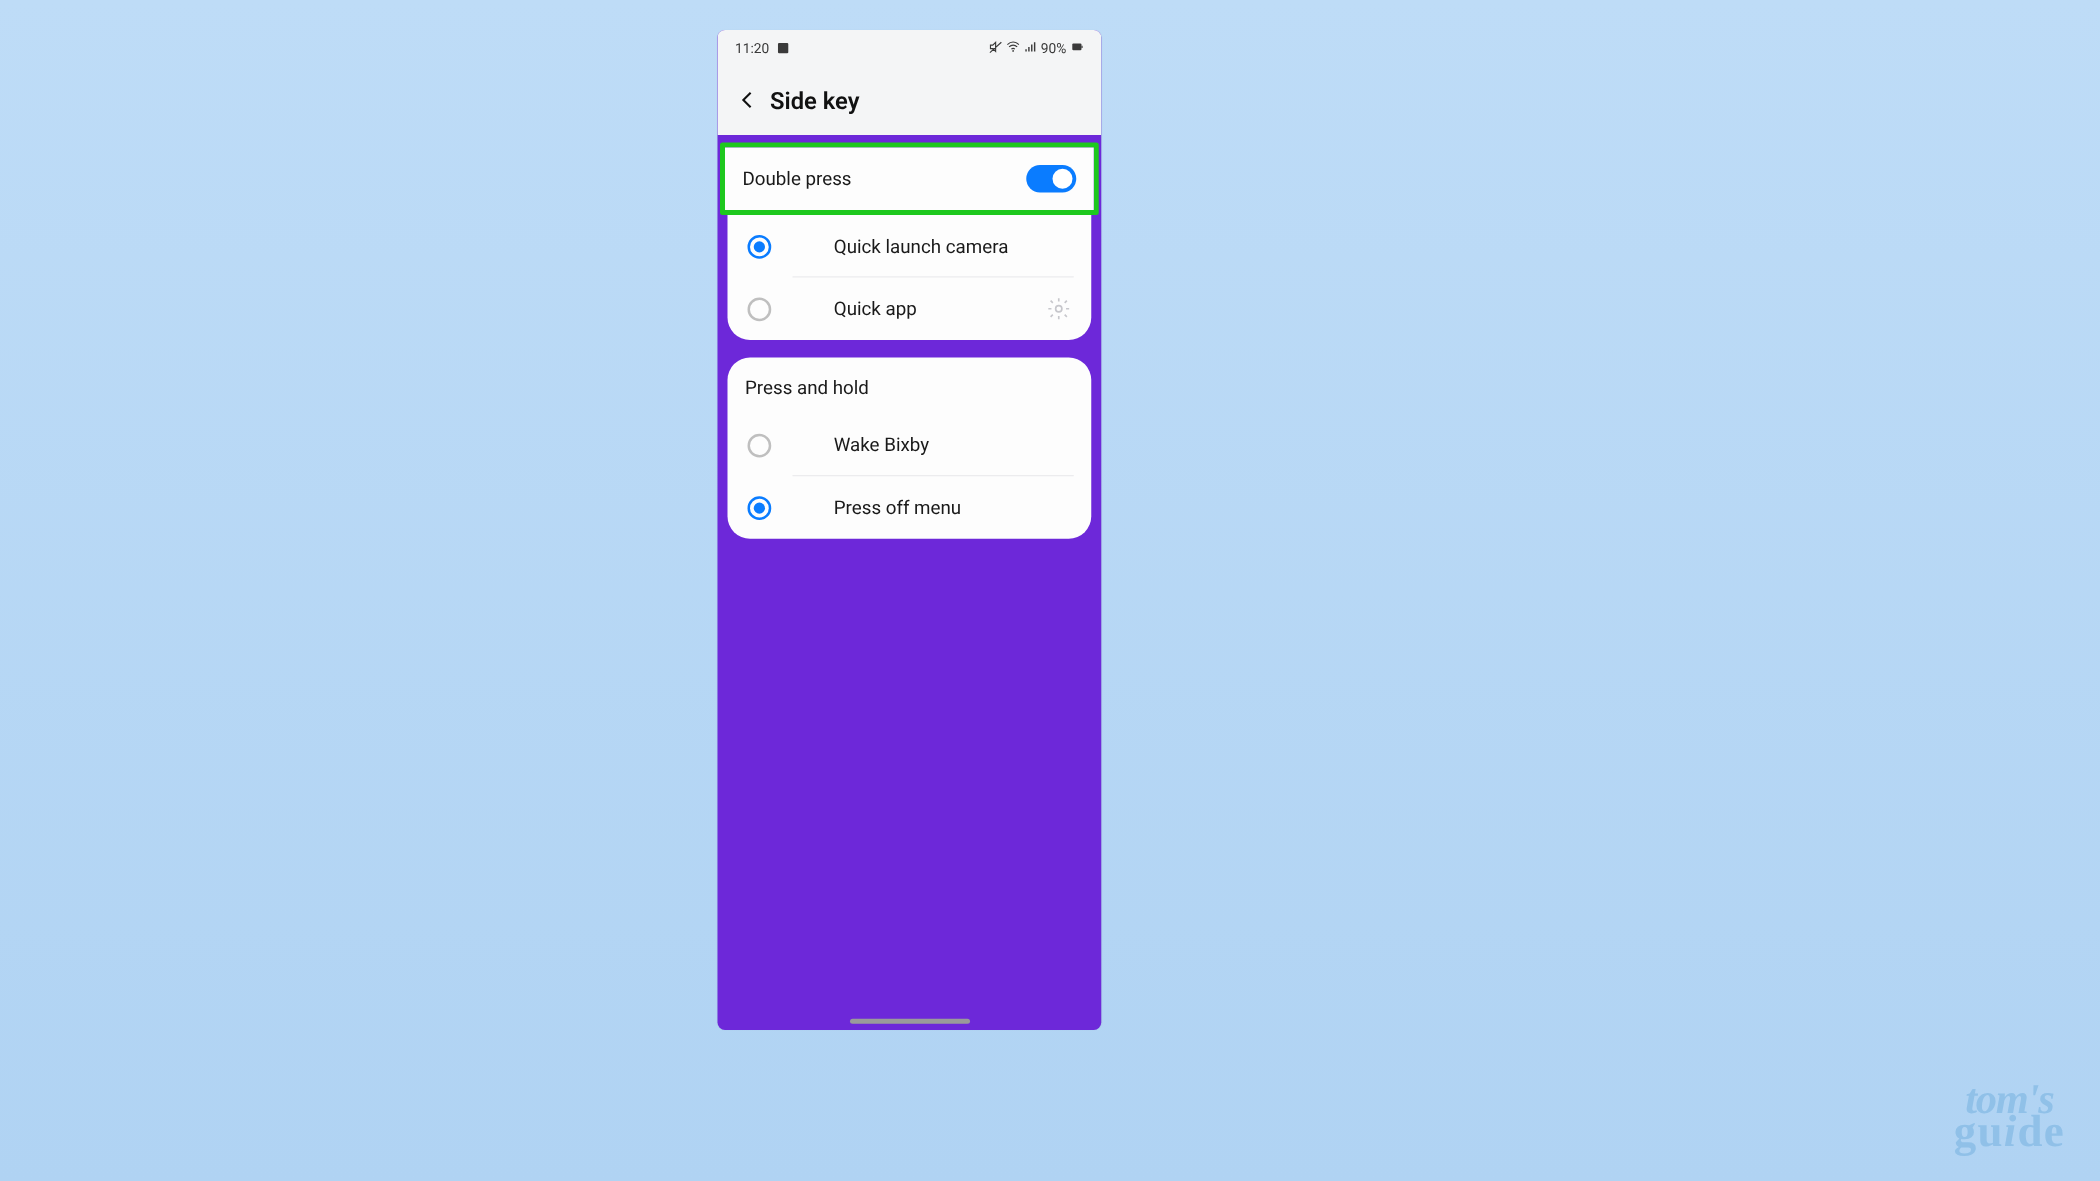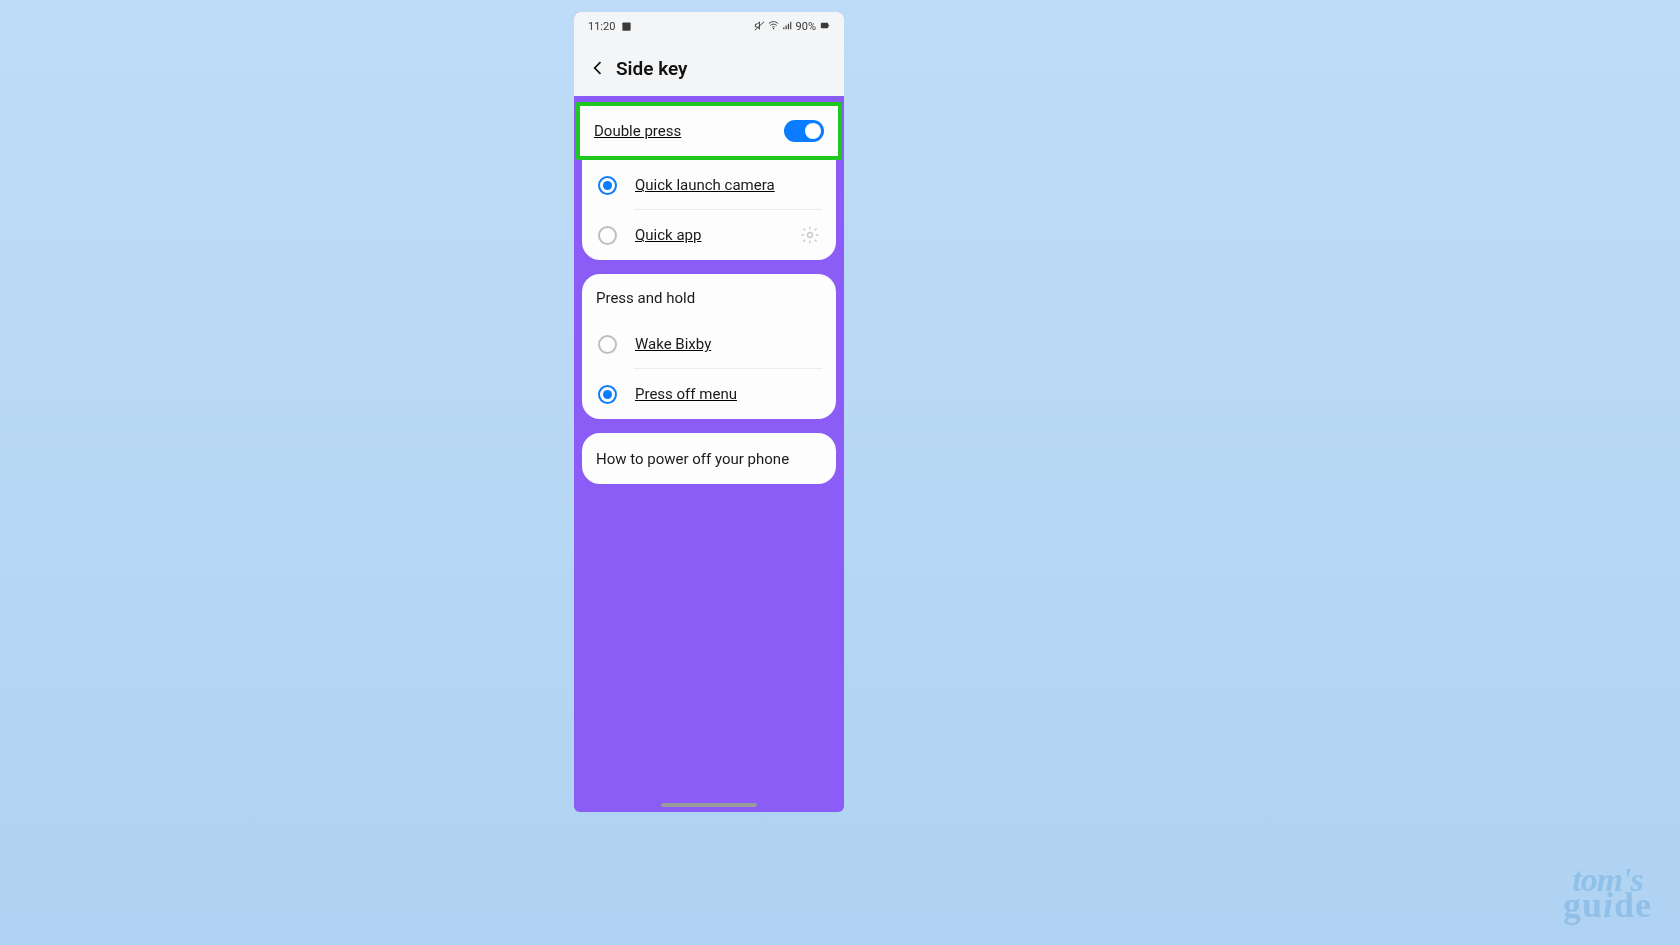--- a/index.html
+++ b/index.html
@@ -5,24 +5,24 @@
   * { margin: 0; padding: 0; box-sizing: border-box; }
   html, body { width: 1680px; height: 945px; overflow: hidden; }
   body {
     font-family: -apple-system, BlinkMacSystemFont, "Segoe UI", Roboto, Arial, sans-serif;
     background: linear-gradient(180deg, #bedcf7 0%, #b0d3f3 100%);
     position: relative;
   }
   .phone-frame {
     position: absolute;
     left: 574px;
-    top: 12px;
-    width: 270px;
+    top: 24px;
+    width: 307px;
     height: 800px;
-    background: #8b5cf6;
+    background: #6d28d9;
     border-radius: 6px;
     overflow: hidden;
     box-shadow: 0 0 1px rgba(0,0,0,.06);
   }
   
   .status-bar {
     height: 28px;
     display: flex;
     align-items: center;
     justify-content: space-between;
@@ -54,21 +54,20 @@
     border-radius: 18px;
     margin: 4px 8px 14px 8px;
     overflow: hidden;
   }
   .row {
     display: flex;
     align-items: center;
     padding: 14px 14px 14px 14px;
     min-height: 50px;
     position: relative;
-    text-decoration: underline;
   }
   .row-label { font-size: 15px; color: #1a1a1a; }
   .highlight {
     border: 4px solid #1ec81e;
     border-radius: 2px;
     margin: 6px 2px 0 2px;
   }
   
   .toggle {
     width: 40px; height: 22px; border-radius: 11px;
@@ -80,21 +79,21 @@
   }
   
   .radio {
     width: 19px; height: 19px; border-radius: 50%; border: 2px solid #bfbfbf;
     flex-shrink: 0; margin-right: 18px; position: relative;
   }
   .radio.selected { border-color: #0a7cff; }
   .radio.selected::after {
     content: ""; position: absolute; inset: 3px; border-radius: 50%; background: #0a7cff;
   }
-  .option-row { padding-left: 16px; }
+  .option-row { padding-left: 16px; gap: 32px; }
   .sep { position: absolute; left: 52px; right: 14px; bottom: 0; height: 1px; background: #ececee; }
   .gear {
     width: 20px; height: 20px; margin-left: auto; margin-right: 2px;
   }
   .gear svg { width: 20px; height: 20px; stroke: #c7c7cc; fill: none; stroke-width: 1.6; }
   .section-label-row { padding: 14px 14px 12px 14px; }
   .footer-row { padding: 16px 14px; }
   .home-indicator {
     position: absolute; bottom: 5px; left: 50%; transform: translateX(-50%);
     width: 96px; height: 4px; border-radius: 2px; background: #9a9a9a;
@@ -190,25 +189,20 @@
       <div class="radio"></div>
       <span class="row-label">Wake Bixby</span>
       <div class="sep"></div>
     </div>
     <div class="row option-row">
       <div class="radio selected"></div>
       <span class="row-label">Press off menu</span>
     </div>
   </div>
 
-  <div class="card">
-    <div class="footer-row">
-      <span class="row-label">How to power off your phone</span>
-    </div>
-  </div>
 
   <div class="home-indicator"></div>
 </div>
 
 <div class="watermark">
   <div class="wm-top">tom's</div>
   <div class="wm-bot">gu<span class="i">i</span>de</div>
 </div>
 
 </body></html>

